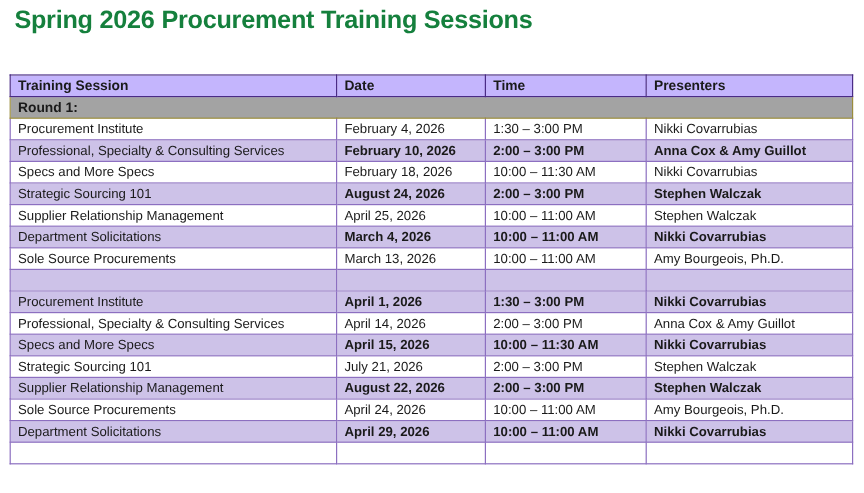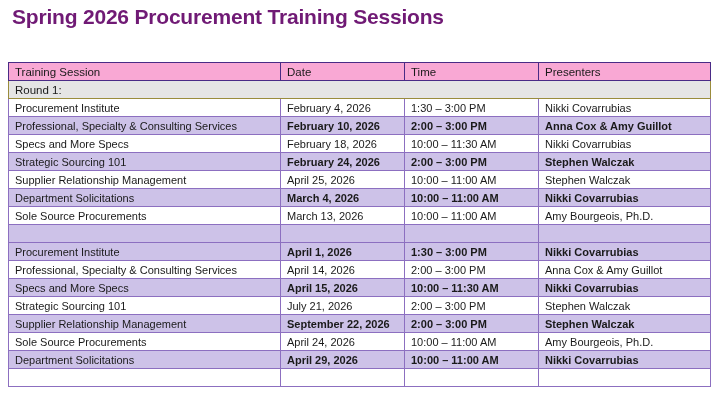--- a/index.html
+++ b/index.html
@@ -13,21 +13,21 @@
     font-family: "Liberation Sans", sans-serif;
     overflow: hidden;
   }
 
   #page-title {
     position: absolute;
     left: 12px;
     top: 5px;
     font-size: 21px;
     font-weight: bold;
-    color: #701a75;
+    color: #15803d;
     letter-spacing: -0.2px;
     white-space: nowrap;
   }
 
   #schedule-table {
     position: absolute;
     left: 8px;
     top: 62px;
     width: 702px;
     border-collapse: collapse;
@@ -46,33 +46,33 @@
     line-height: 14px;
     text-align: left;
     vertical-align: middle;
     color: #1a1a1a;
     overflow: hidden;
     white-space: nowrap;
   }
 
   
   tr.header-row th {
-    background: #f9a8d4;
+    background: #c4b5fd;
     color: #ffc20e;
-    font-weight: normal;
+    font-weight: bold;
     font-size: 11.5px;
     height: 17px;
     border: 1px solid #4a2b86;
   }
 
   
   tr.round-row td {
-    background: #e5e5e5;
+    background: #a3a3a3;
     color: #1a1a1a;
-    font-weight: normal;
+    font-weight: bold;
     font-size: 11.5px;
     height: 16px;
     border-top: 1px solid #9a8c3c;
     border-bottom: 1px solid #9a8c3c;
     border-left: 1px solid #9a8c3c;
     border-right: 1px solid #9a8c3c;
   }
 
   
   tr.data-row td {
@@ -129,21 +129,21 @@
         <td>Anna Cox &amp; Amy Guillot</td>
       </tr>
       <tr class="data-row shade-white">
         <td class="session-cell">Specs and More Specs</td>
         <td>February 18, 2026</td>
         <td>10:00 – 11:30 AM</td>
         <td>Nikki Covarrubias</td>
       </tr>
       <tr class="data-row shade-lav">
         <td class="session-cell">Strategic Sourcing 101</td>
-        <td>February 24, 2026</td>
+        <td>August 24, 2026</td>
         <td>2:00 – 3:00 PM</td>
         <td>Stephen Walczak</td>
       </tr>
       <tr class="data-row shade-white">
         <td class="session-cell">Supplier Relationship Management</td>
         <td>April 25, 2026</td>
         <td>10:00 – 11:00 AM</td>
         <td>Stephen Walczak</td>
       </tr>
       <tr class="data-row shade-lav">
@@ -183,21 +183,21 @@
         <td>Nikki Covarrubias</td>
       </tr>
       <tr class="data-row shade-white">
         <td class="session-cell">Strategic Sourcing 101</td>
         <td>July 21, 2026</td>
         <td>2:00 – 3:00 PM</td>
         <td>Stephen Walczak</td>
       </tr>
       <tr class="data-row shade-lav">
         <td class="session-cell">Supplier Relationship Management</td>
-        <td>September 22, 2026</td>
+        <td>August 22, 2026</td>
         <td>2:00 – 3:00 PM</td>
         <td>Stephen Walczak</td>
       </tr>
       <tr class="data-row shade-white">
         <td class="session-cell">Sole Source Procurements</td>
         <td>April 24, 2026</td>
         <td>10:00 – 11:00 AM</td>
         <td>Amy Bourgeois, Ph.D.</td>
       </tr>
       <tr class="data-row shade-lav">

